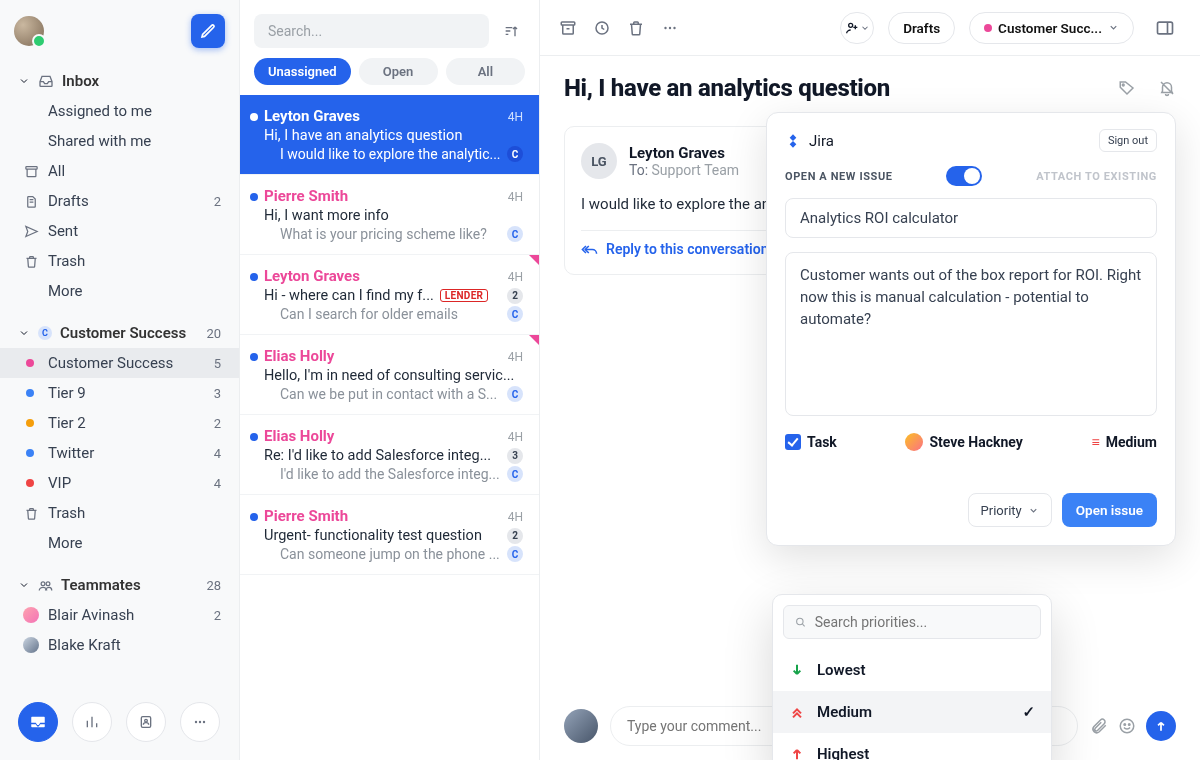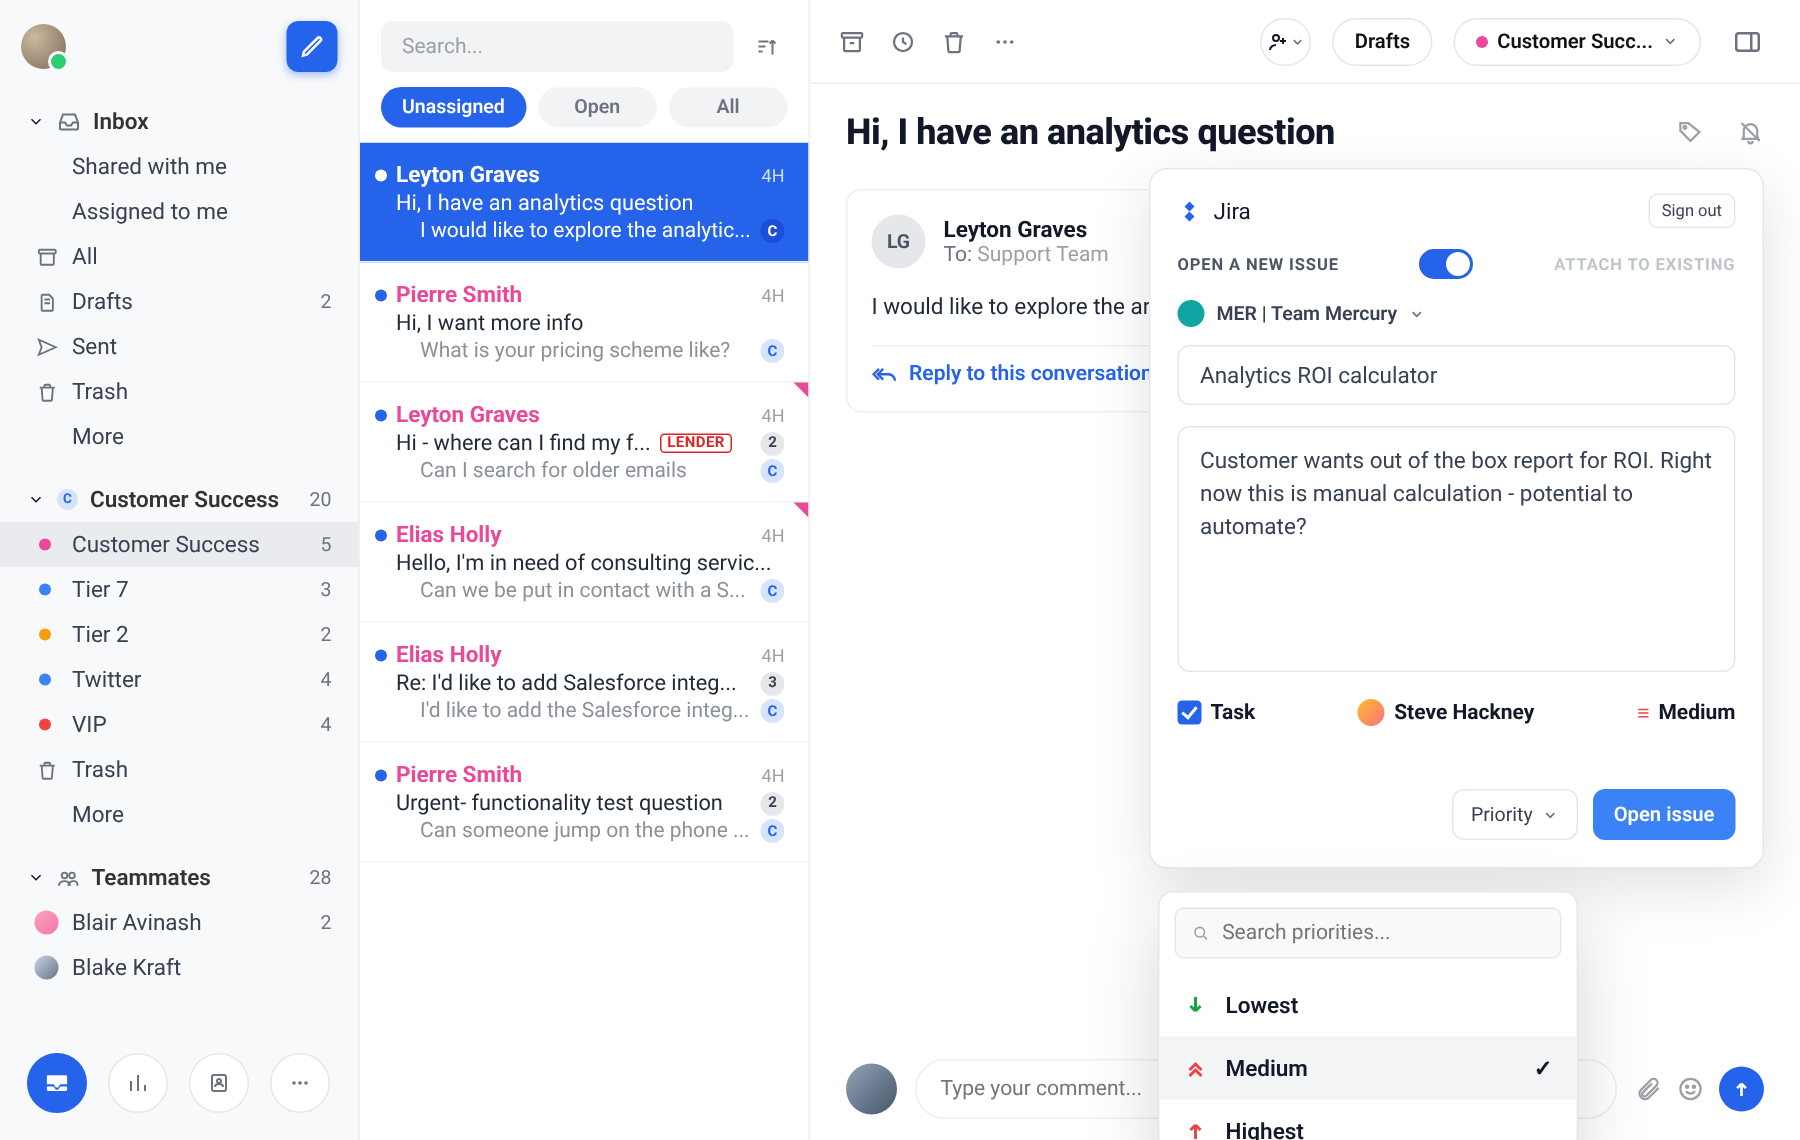--- a/index.html
+++ b/index.html
@@ -123,24 +123,24 @@
     <svg class="chevron-down-mini" viewBox="0 0 24 24" fill="none" stroke="#111827" stroke-width="2">
         <polyline points="6 9 12 15 18 9"></polyline>
       </svg>
     <svg width="16" height="16" viewBox="0 0 24 24" fill="none" stroke="#6b7280" stroke-width="2">
         <path d="M3 13l3-8h12l3 8v6a1 1 0 0 1-1 1H4a1 1 0 0 1-1-1v-6z"></path>
         <path d="M3 13h5l2 3h4l2-3h5"></path>
       </svg>
     <span>Inbox</span>
   </div>
   <div class="nav-item">
+      <span>Assigned to me</span>
+    </div>
+  <div class="nav-item">
       <span>Shared with me</span>
-    </div>
-  <div class="nav-item">
-      <span>Assigned to me</span>
     </div>
   <div class="nav-item">
       <span class="ni-icon">
         <svg width="15" height="15" viewBox="0 0 24 24" fill="none" stroke="currentColor" stroke-width="2">
           <rect x="3" y="4" width="18" height="4" rx="1"></rect>
           <path d="M5 8v11a1 1 0 0 0 1 1h12a1 1 0 0 0 1-1V8"></path>
         </svg>
       </span>
       <span>All</span>
     </div>
@@ -183,21 +183,21 @@
     <span>Customer Success</span>
     <span class="right-count">20</span>
   </div>
   <div class="nav-item active">
       <span class="dot" style="background:#ec4899"></span>
       <span>Customer Success</span>
       <span class="right-count">5</span>
     </div>
   <div class="nav-item">
       <span class="dot" style="background:#3b82f6"></span>
-      <span>Tier 7</span>
+      <span>Tier 9</span>
       <span class="right-count">3</span>
     </div>
   <div class="nav-item">
       <span class="dot" style="background:#f59e0b"></span>
       <span>Tier 2</span>
       <span class="right-count">2</span>
     </div>
   <div class="nav-item">
       <span class="dot" style="background:#3b82f6"></span>
       <span>Twitter</span>
@@ -469,27 +469,20 @@
       <svg width="16" height="16" viewBox="0 0 24 24">
           <path fill="#2563eb" d="M12 2l5 5-5 5-5-5 5-5zm0 10l5 5-5 5-5-5 5-5z"></path>
         </svg>
       <span class="jira-name">Jira</span>
       <button class="signout">Sign out</button>
     </div>
     <div class="mode-row">
       <span class="mode-label">OPEN A NEW ISSUE</span>
       <span class="toggle"></span>
       <span class="mode-label off">ATTACH TO EXISTING</span>
-    </div>
-    <div class="proj">
-      <span class="proj-ava"></span>
-      <span>MER | Team Mercury</span>
-      <svg width="11" height="11" viewBox="0 0 24 24" fill="none" stroke="#6b7280" stroke-width="2.5">
-          <polyline points="6 9 12 15 18 9"></polyline>
-        </svg>
     </div>
     <input class="field-input" value="Analytics ROI calculator" style="">
     <textarea class="field-textarea" style="">Customer wants out of the box report for ROI. Right now this is manual calculation - potential to automate?</textarea>
     <div class="meta-row">
       <div class="meta-item">
           <span class="cb"></span>
           <span>Task</span>
         </div>
       <div class="meta-item">
           <span class="assignee-ava"></span>

